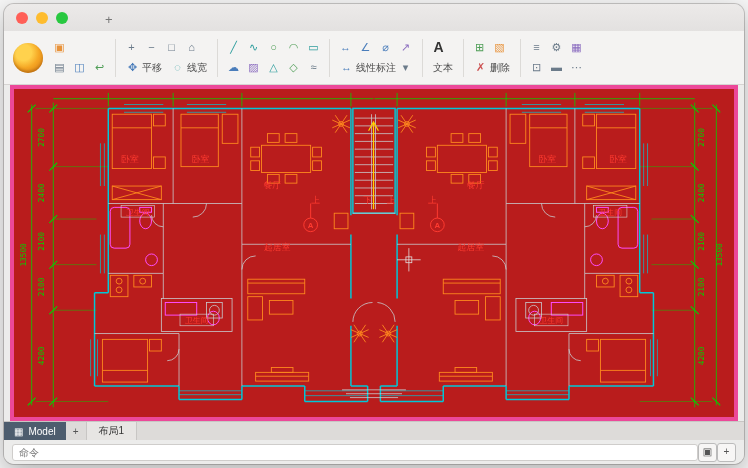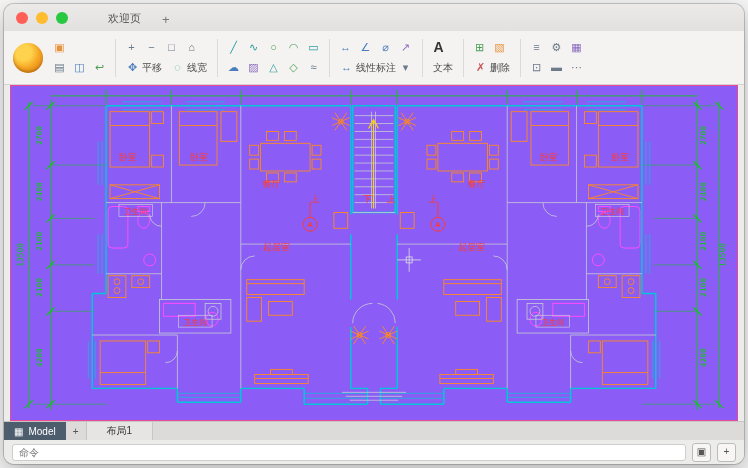--- a/index.html
+++ b/index.html
@@ -25,21 +25,21 @@
   .tg{display:flex;flex-direction:column;gap:3px;padding:0 4px;}
   .trow{display:flex;gap:3px;align-items:center;height:17px;}
   .ti{width:17px;height:17px;font-size:11px;line-height:17px;text-align:center;border-radius:3px;color:#5b6b7a;}
   .tbtn{display:flex;align-items:center;gap:3px;font-size:10px;color:#4c4c4c;padding:0 3px;height:17px;border-radius:3px;}
   .tbtn .ti{width:13px}
   .sep{width:1px;height:38px;background:#dcdad7;margin:0 3px;flex:none;}
   .ic-orange{color:#e8923a}.ic-blue{color:#4a7dbb}.ic-teal{color:#2f9e9e}.ic-green{color:#4f9e57}
   .ic-red{color:#cc5050}.ic-gray{color:#6b7b8a}.ic-purple{color:#8a6bbf}.ic-dark{color:#333}
   .bigA{font-size:14px;font-weight:bold;}
   
-  .canvas{flex:1;margin:0 6px;background:#8b5cf6;position:relative;border:1px solid #ec4899;}
+  .canvas{flex:1;margin:0 6px;background:#b91c1c;position:relative;border:4px solid #ec4899;}
   .canvas svg{position:absolute;inset:0;width:100%;height:100%;}
   
   .gdim{stroke:#00d400;stroke-width:.8;fill:none}
   .gtick{stroke:#00d400;stroke-width:1.1;fill:none}
   .gext{stroke:#00d400;stroke-width:.55;opacity:.85;fill:none}
   .gtxt{fill:#00d400;font-size:8px;text-anchor:middle;font-family:"DejaVu Sans Mono",monospace}
   .w{stroke:#00c8d8;stroke-width:1.5;fill:none}
   .w2{stroke:#00c8d8;stroke-width:.7;fill:none}
   .iw{stroke:#c9ced2;stroke-width:.8;fill:none}
   .f{stroke:#ff8a1e;stroke-width:.9;fill:none}
@@ -48,42 +48,39 @@
   .cur{stroke:#e0e0e0;stroke-width:.8;fill:none}
   .rmk{stroke:#ff3b30;stroke-width:1;fill:none}
   .lbl{fill:#ff3b30;font-size:9px;text-anchor:middle}
   .lblS{fill:#ff3b30;font-size:8px;text-anchor:middle}
   .lblA{fill:#ff3b30;font-size:8px;font-weight:bold;text-anchor:middle}
   .lblbox{stroke:#d8d8d8;stroke-width:.6;fill:none}
   
   .modelbar{height:18px;background:#dddbd9;border-top:1px solid #c8c6c4;display:flex;align-items:stretch;font-size:10px;flex:none;}
   .mtab-model{background:#4d5d6e;color:#fff;padding:0 10px;display:flex;align-items:center;gap:5px;}
   .mtab-plus{padding:0 7px;color:#555;display:flex;align-items:center;border-right:1px solid #c8c6c4;}
-  .mtab-layout{padding:0 20px;color:#333;background:#e7e5e3;border-right:1px solid #c8c6c4;display:flex;align-items:center;}
-  
-  .statusbar{height:24px;background:#ececeb;display:flex;align-items:center;gap:6px;padding:0 8px;flex:none;}
+  .mtab-layout{padding:0 12px;color:#333;background:#e7e5e3;border-right:1px solid #c8c6c4;display:flex;align-items:center;}
+  
+  .statusbar{height:24px;background:#ececeb;display:flex;align-items:center;gap:0;padding:0 8px;flex:none;}
   .cmd{flex:1;height:15px;background:#fff;border:1px solid #cfcdcb;border-radius:3px;font-size:10px;color:#333;padding:0 6px;outline:none;font-family:"Liberation Sans",sans-serif;}
   .sicon{width:17px;height:17px;border:1px solid #bbb;background:#f7f6f5;border-radius:3px;font-size:10px;line-height:16px;text-align:center;color:#555;flex:none;}
 </style>
 </head>
 <body>
 
 <div class="stage">
 <div class="window">
 
   <div class="titlebar">
     <div class="traffic">
       <span class="dot red"></span>
       <span class="dot yellow"></span>
       <span class="dot green"></span>
     </div>
     <div class="tabs">
-      <div class="tab">
-        <span>欢迎页</span>
-      </div>
       <div class="newtab">+</div>
     </div>
   </div>
 
   <div class="toolbar">
     <div class="logo"></div>
     <div class="tg">
       <div class="trow">
         <span class="ti ic-orange">▣</span>
       </div>

